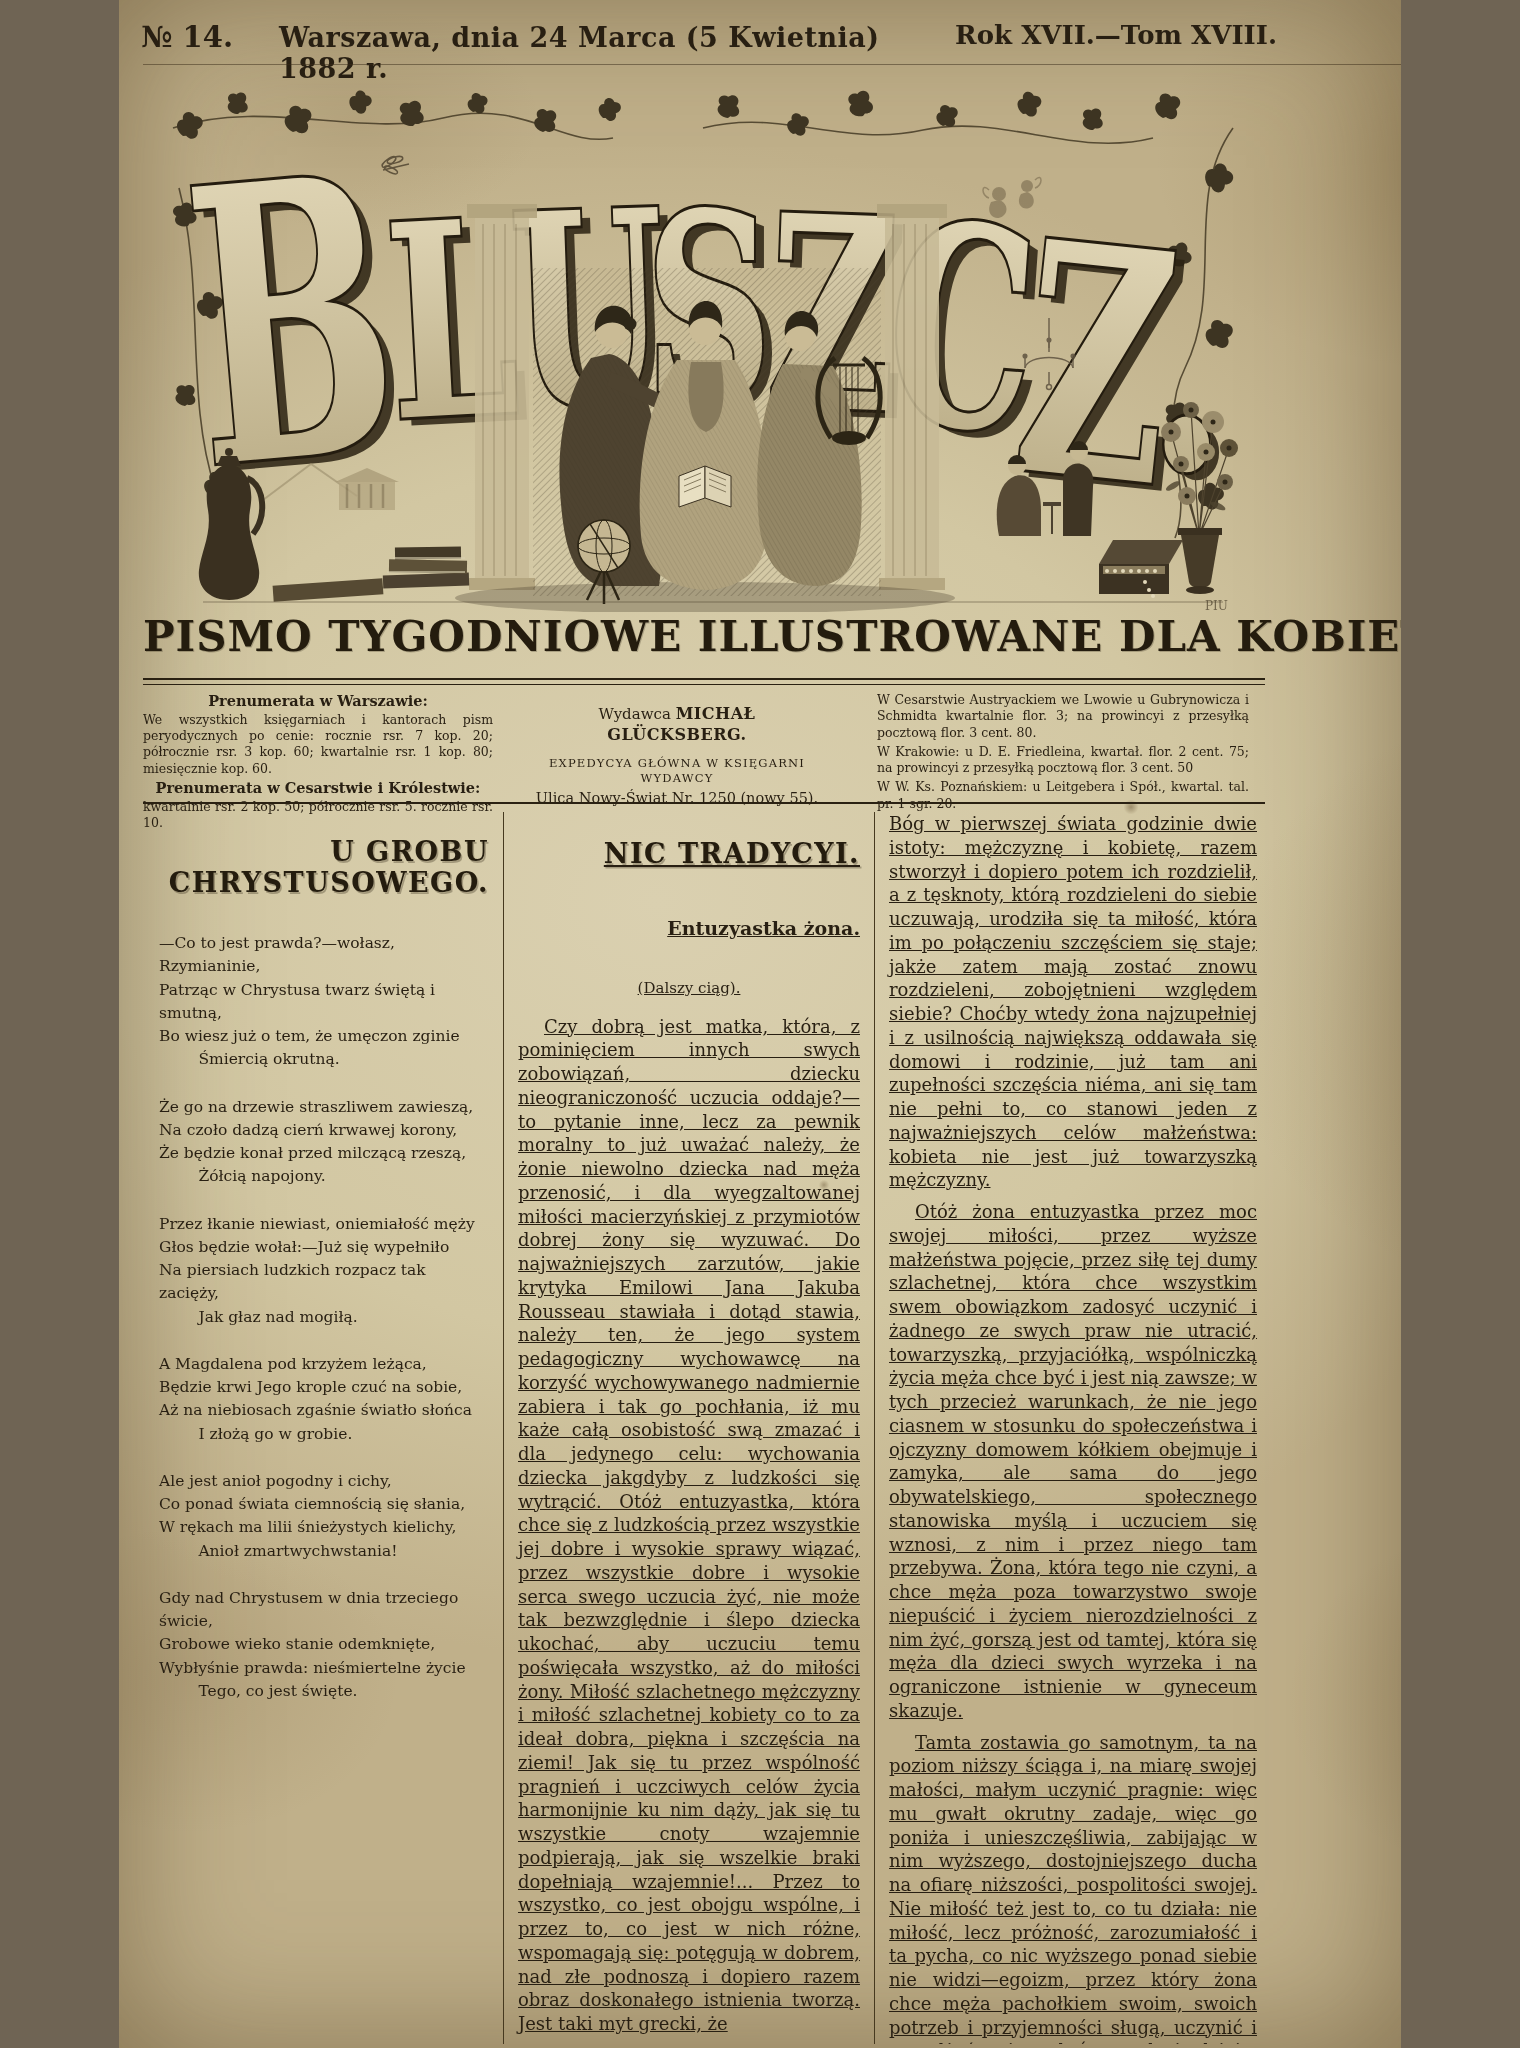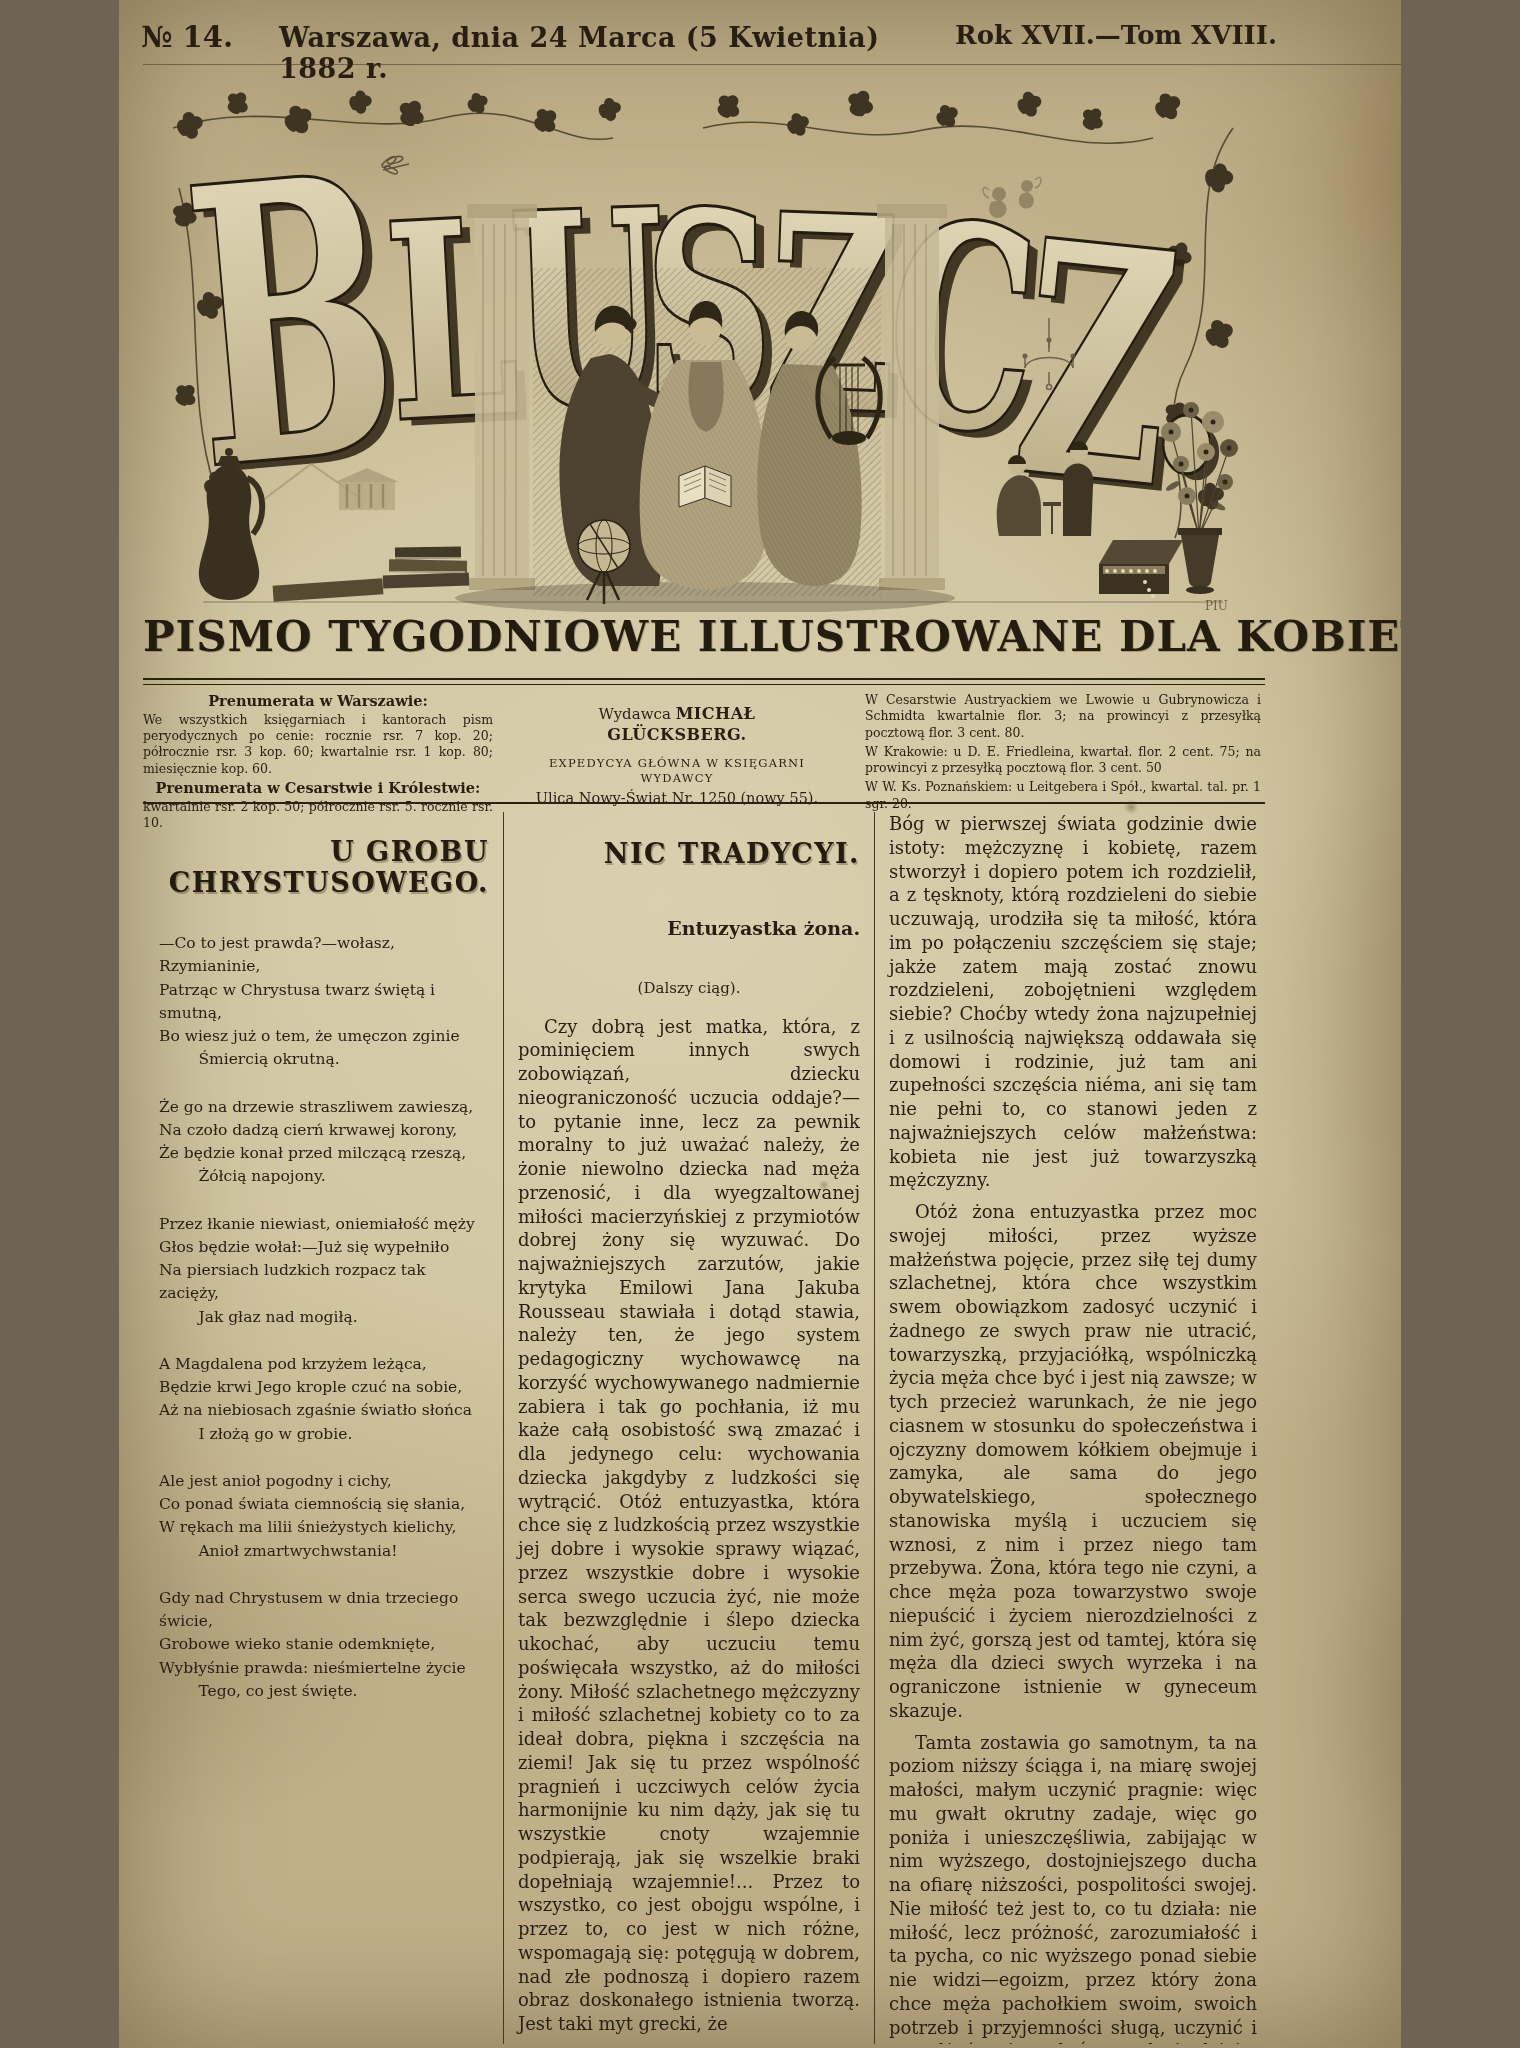--- a/index.html
+++ b/index.html
@@ -35,34 +35,34 @@
   .info{position:absolute;top:692px;left:24px;width:1122px;display:flex;gap:36px;line-height:1.3;}
   .info-warsaw{width:350px;}
   .info-heading{font-weight:bold;font-size:14.5px;text-align:center;margin:0;}
   .info-small{font-size:12.5px;text-align:justify;margin:1px 0 2px;}
   .info-pub{width:296px;text-align:center;padding-top:12px;}
   .pub-line1{font-size:15px;margin:0;}
   .pub-name{font-weight:bold;font-size:16px;letter-spacing:.5px;}
   .pub-office{font-size:11.5px;letter-spacing:1.2px;margin:10px 0 0;}
   .pub-addr{font-size:14.5px;margin:4px 0 0;}
   .info-abroad{flex:1;}
-  .info-abroad p{font-size:12.5px;text-align:justify;margin:0 4px 3px;}
+  .info-abroad p{font-size:12.5px;text-align:justify;margin:0 16px 3px;}
   .rule-bottom{position:absolute;top:802px;left:24px;width:1122px;border-top:2px solid #2a2112;}
   
   .body-cols{position:absolute;top:812px;left:24px;width:1122px;bottom:4px;display:flex;}
   .bcol{box-sizing:border-box;overflow:hidden;}
   .bcol1{width:360px;padding:0 14px 0 8px;}
   .bcol2{width:372px;padding:0 14px;border-left:1px solid #46391f;border-right:1px solid #46391f;}
   .bcol3{width:390px;padding:0 8px 0 14px;}
   .article-title{font-size:27px;font-weight:bold;text-align:right;letter-spacing:1.5px;margin:24px 0 0;color:#241c0e;text-shadow:1.5px 1.5px 0 rgba(40,30,14,.3);}
   .poem-body{margin-top:34px;}
   .stanza{white-space:pre-wrap;font-size:15.5px;line-height:1.5;margin:0 0 24px;padding-left:8px;}
   .chapter{font-size:19px;font-weight:bold;text-align:right;margin:44px 0 4px;}
   .cont-note{font-size:15px;text-align:center;margin:38px 0 16px;}
-  .prose{font-size:18px;line-height:1.32;text-align:justify;}
+  .prose{font-size:18px;line-height:1.32;text-align:justify;text-decoration:underline;}
   .para{text-indent:26px;margin:0 0 8px;}
   .para.no-indent{text-indent:0;}
 </style>
 </head>
 <body>
 
 <div id="page">
 
   <div class="hdr-issue">№ 14.</div>
   <div class="hdr-date">Warszawa, dnia 24 Marca (5 Kwietnia) 1882 r.</div>

